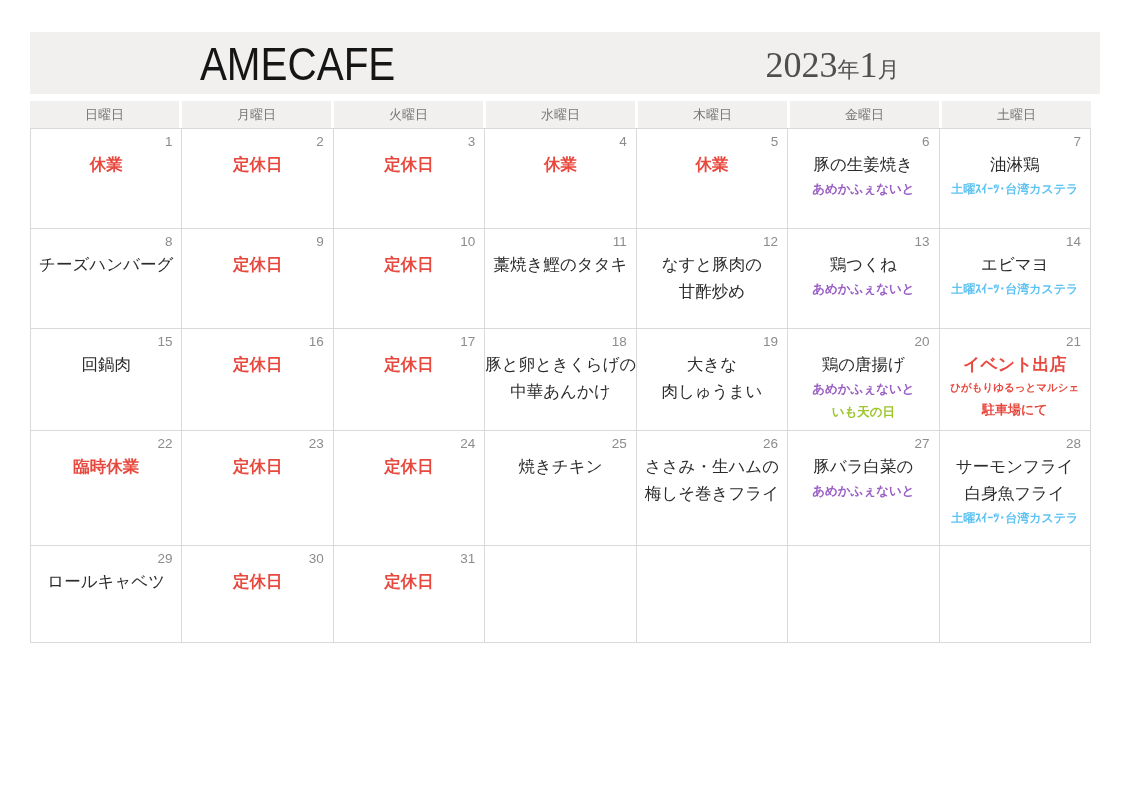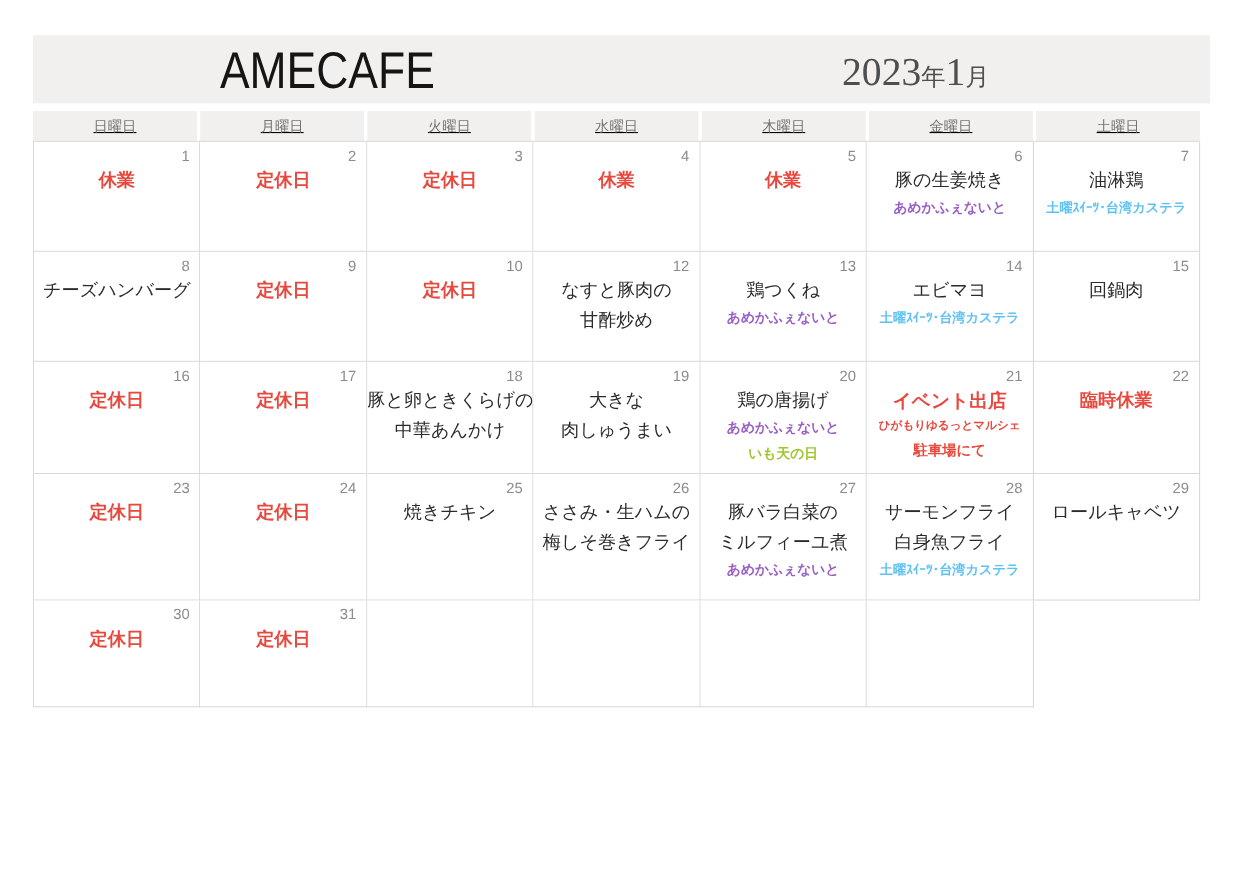--- a/index.html
+++ b/index.html
@@ -30,21 +30,20 @@
     padding-top:4px;
   }
   .month-title .digits { font-size:36px; }
   .month-title .kanji  { font-size:22px; }
   
   .weekdays {
     position:absolute; left:30px; top:101px;
     width:1061px; height:29px;
     display:grid; grid-template-columns:repeat(7,1fr); column-gap:3px;
     background:#ffffff;
-    text-decoration:underline;
   }
   .wd {
     background:var(--header_bg);
     color:var(--gray_weekday);
     font-size:13px; line-height:27px; text-align:center;
   }
   
   .grid {
     position:absolute; left:30px; top:128px;
     width:1061px;
@@ -138,20 +137,24 @@
       </div>
       <div class="cell">
         <div class="num">9</div>
         <div class="line closed">定休日</div>
       </div>
       <div class="cell">
         <div class="num">10</div>
         <div class="line closed">定休日</div>
       </div>
       <div class="cell">
+        <div class="num">11</div>
+        <div class="line menu">藁焼き鰹のタタキ</div>
+      </div>
+      <div class="cell">
         <div class="num">12</div>
         <div class="line menu">なすと豚肉の</div>
         <div class="line menu">甘酢炒め</div>
       </div>
       <div class="cell">
         <div class="num">13</div>
         <div class="line menu">鶏つくね</div>
         <div class="line night">あめかふぇないと</div>
       </div>
       <div class="cell">
@@ -210,21 +213,20 @@
         <div class="line menu">焼きチキン</div>
       </div>
       <div class="cell">
         <div class="num">26</div>
         <div class="line menu">ささみ・生ハムの</div>
         <div class="line menu">梅しそ巻きフライ</div>
       </div>
       <div class="cell">
         <div class="num">27</div>
         <div class="line menu">豚バラ白菜の</div>
-        <div class="line menu">ミルフィーユ煮</div>
         <div class="line night">あめかふぇないと</div>
       </div>
       <div class="cell">
         <div class="num">28</div>
         <div class="line menu">サーモンフライ</div>
         <div class="line menu">白身魚フライ</div>
         <div class="line sweets">土曜ｽｲｰﾂ･台湾カステラ</div>
       </div>
       <div class="cell">
         <div class="num">29</div>

